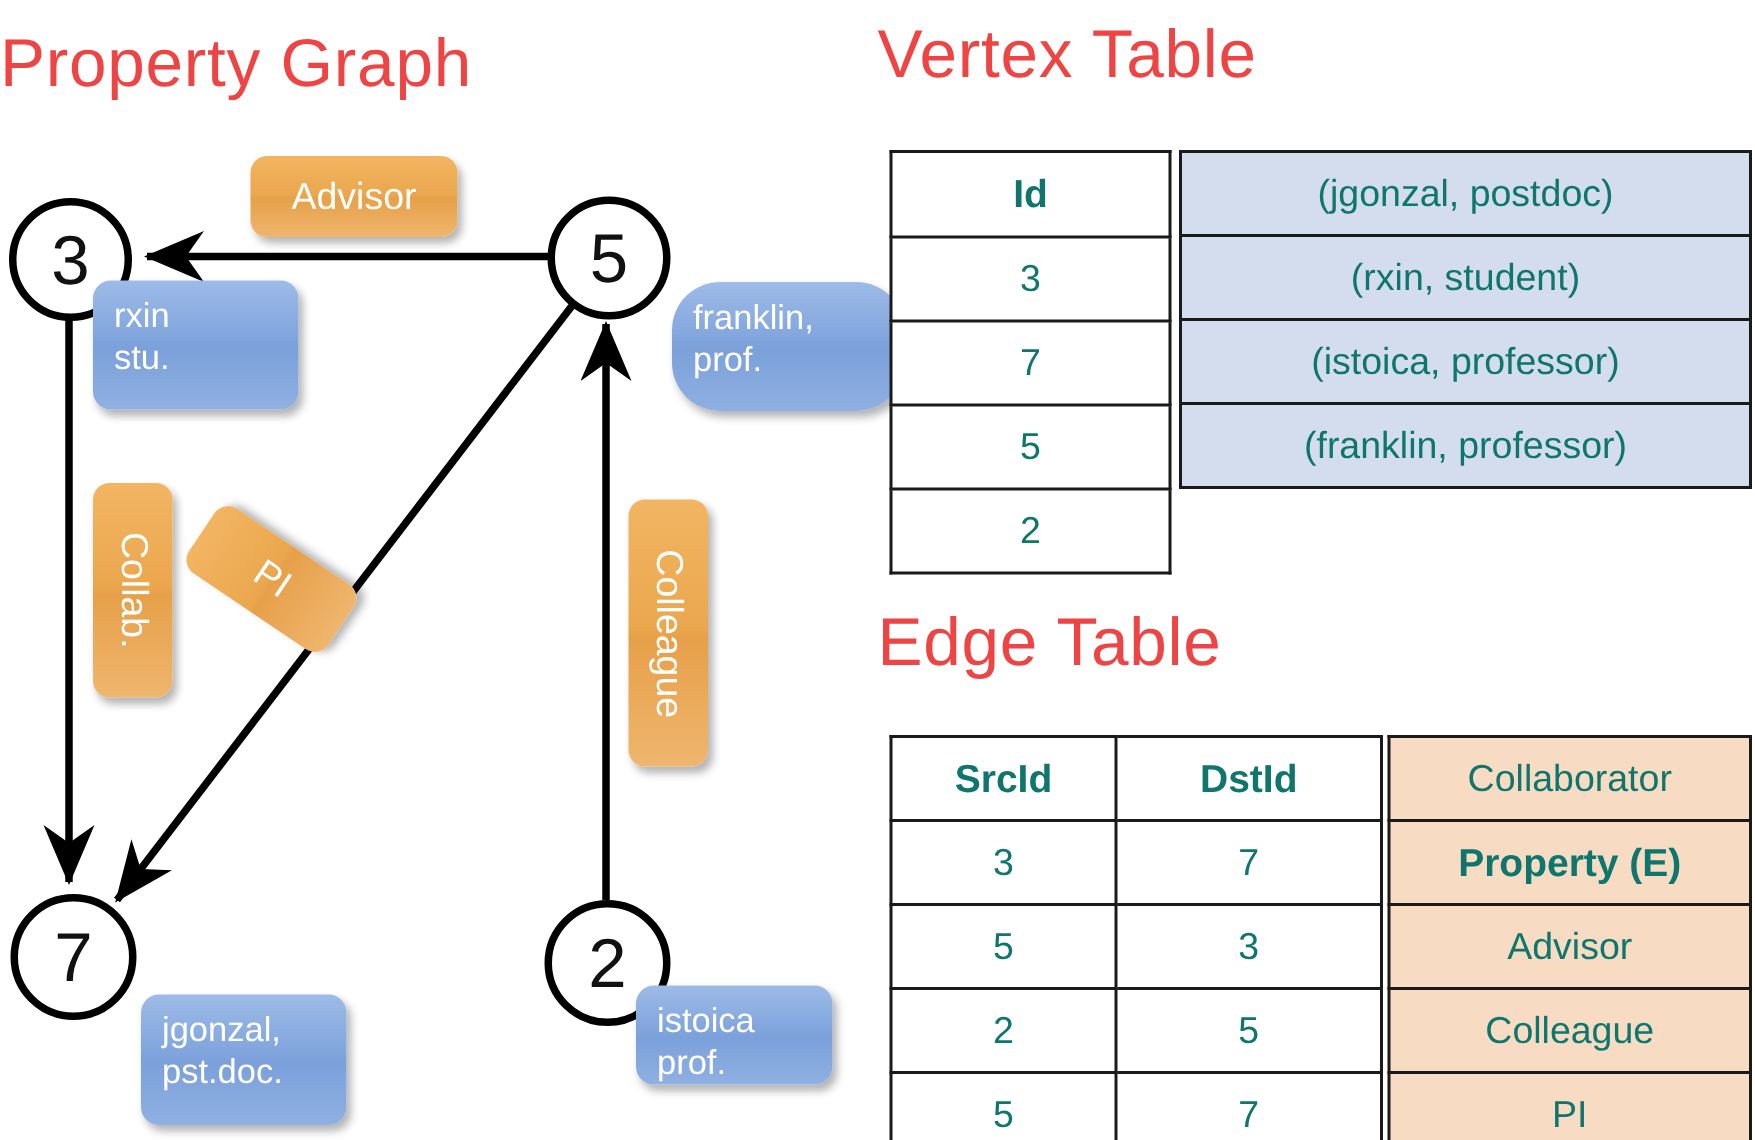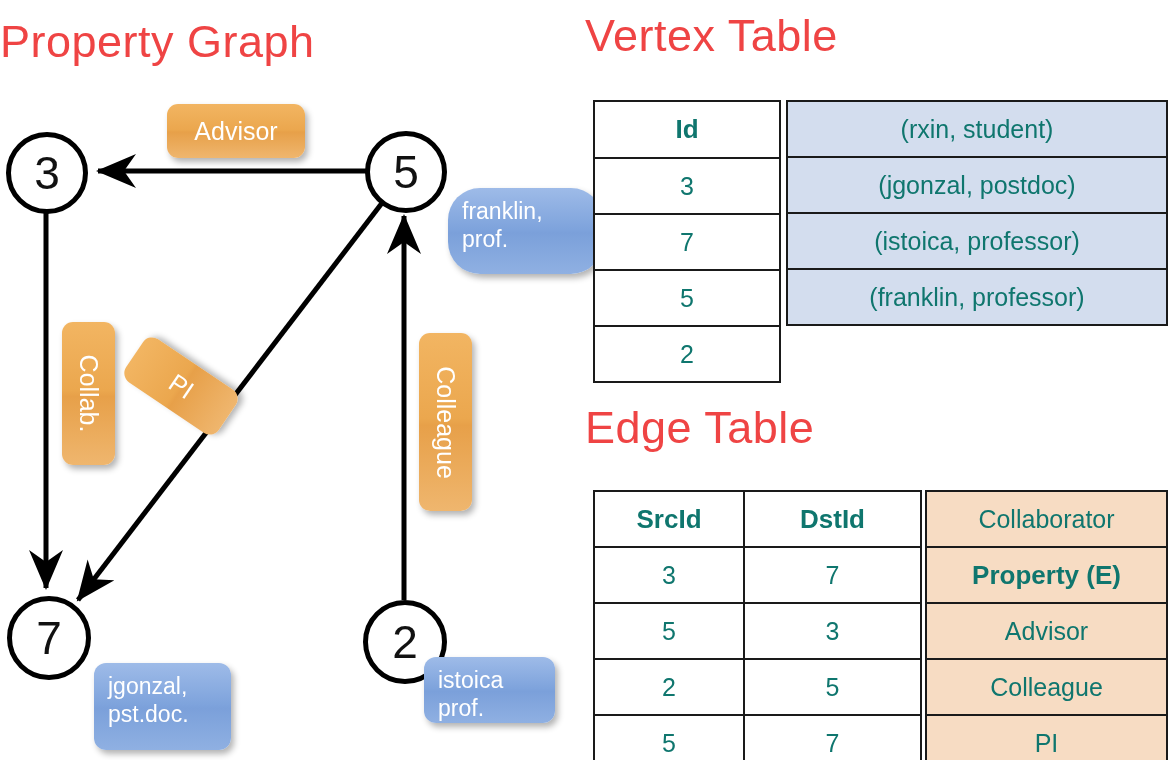--- a/index.html
+++ b/index.html
@@ -159,20 +159,24 @@
     <span>PI</span>
   </div>
 
   <div class="ebox ebox-vert" style="left:419px; top:333px; width:53px; height:178px;">
     <span>Colleague</span>
   </div>
 
   <div class="node-circle" style="left:6px; top:132px; width:82px; height:82px;">
     <span>3</span>
   </div>
+  <div class="vbox" style="left:62px; top:187px; width:137px; height:86px;">
+    <span class="l1">rxin</span>
+    <span class="l2">stu.</span>
+  </div>
 
   <div class="node-circle" style="left:365px; top:131px; width:82px; height:82px;">
     <span>5</span>
   </div>
   <div class="vbox" style="left:448px; top:188px; width:155px; height:86px;border-radius:32px;">
     <span class="l1">franklin,</span>
     <span class="l2">prof.</span>
   </div>
 
   <div class="node-circle" style="left:7px; top:596px; width:84px; height:84px;">
@@ -209,24 +213,24 @@
   </tr>
   <tr>
     <td class="fill-white" style="height:54px;">2</td>
   </tr>
 </tbody>
   </table>
 
 <table class="tbl" style="left:786px; top:100px; width:382px;">
   <tbody>
   <tr>
+    <td class="fill-blue" style="height:54px;">(jgonzal, postdoc)</td>
+  </tr>
+  <tr>
     <td class="fill-blue" style="height:54px;">(rxin, student)</td>
-  </tr>
-  <tr>
-    <td class="fill-blue" style="height:54px;">(jgonzal, postdoc)</td>
   </tr>
   <tr>
     <td class="fill-blue" style="height:54px;">(istoica, professor)</td>
   </tr>
   <tr>
     <td class="fill-blue" style="height:54px;">(franklin, professor)</td>
   </tr>
 </tbody>
   </table>
 

